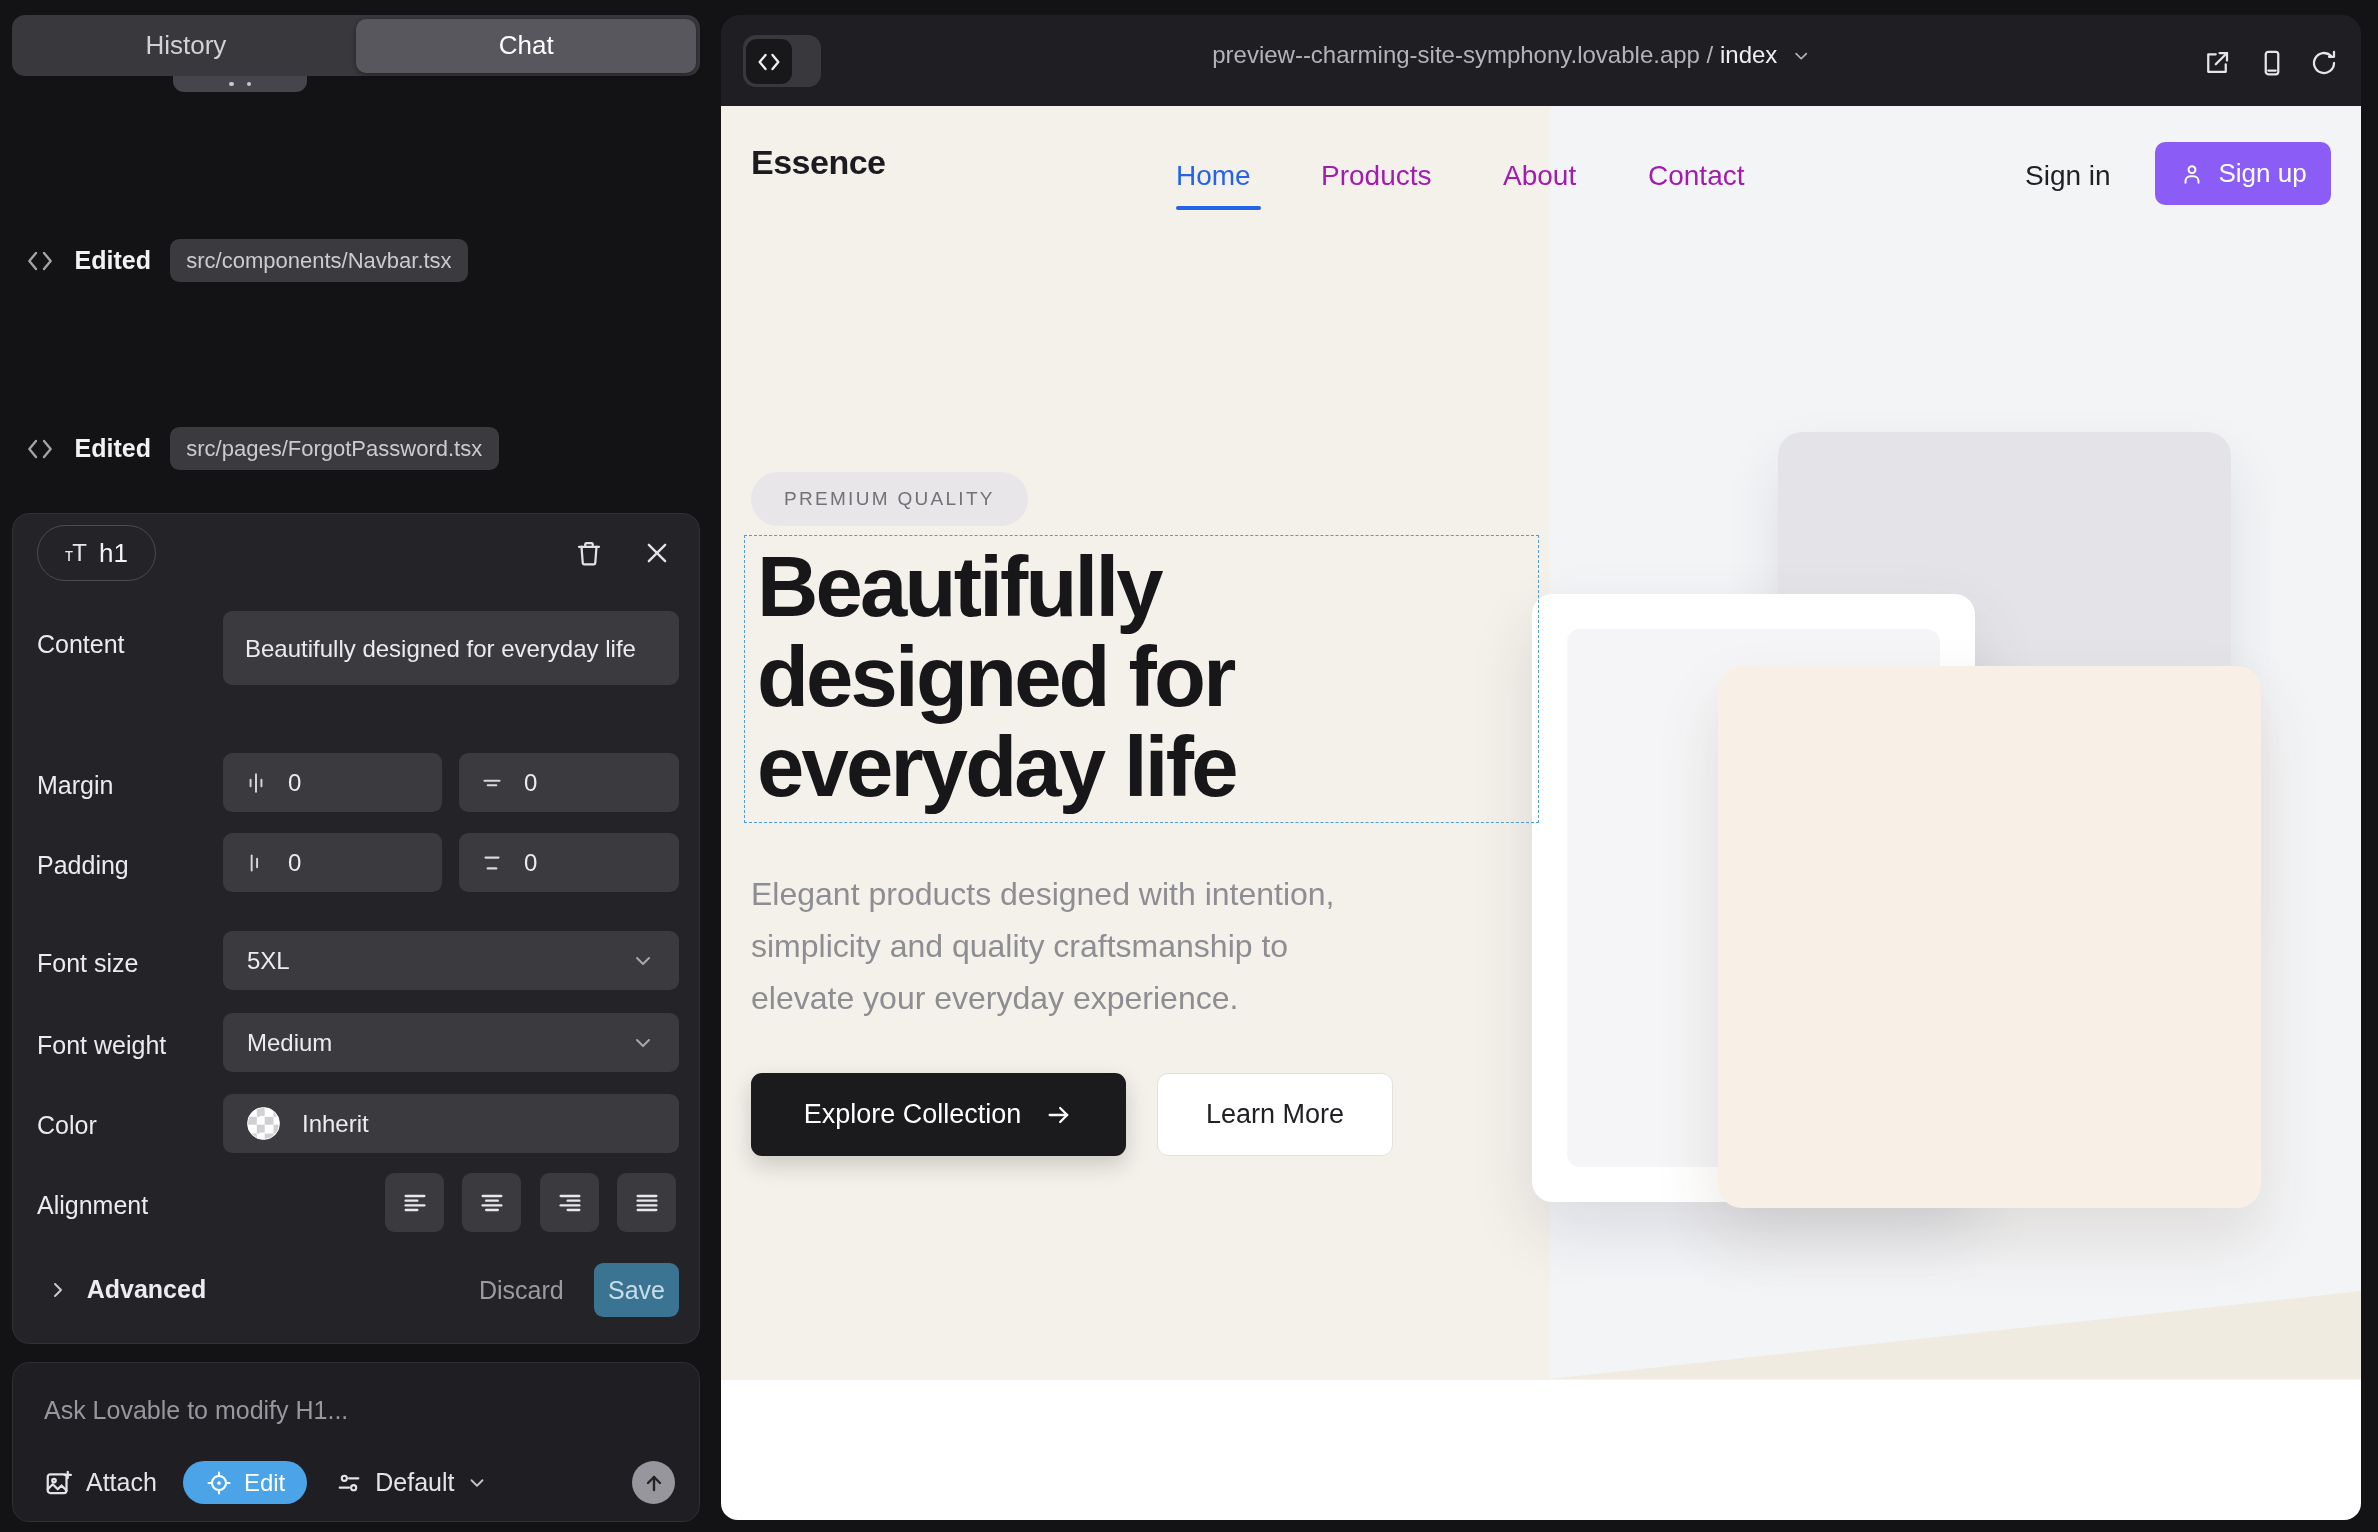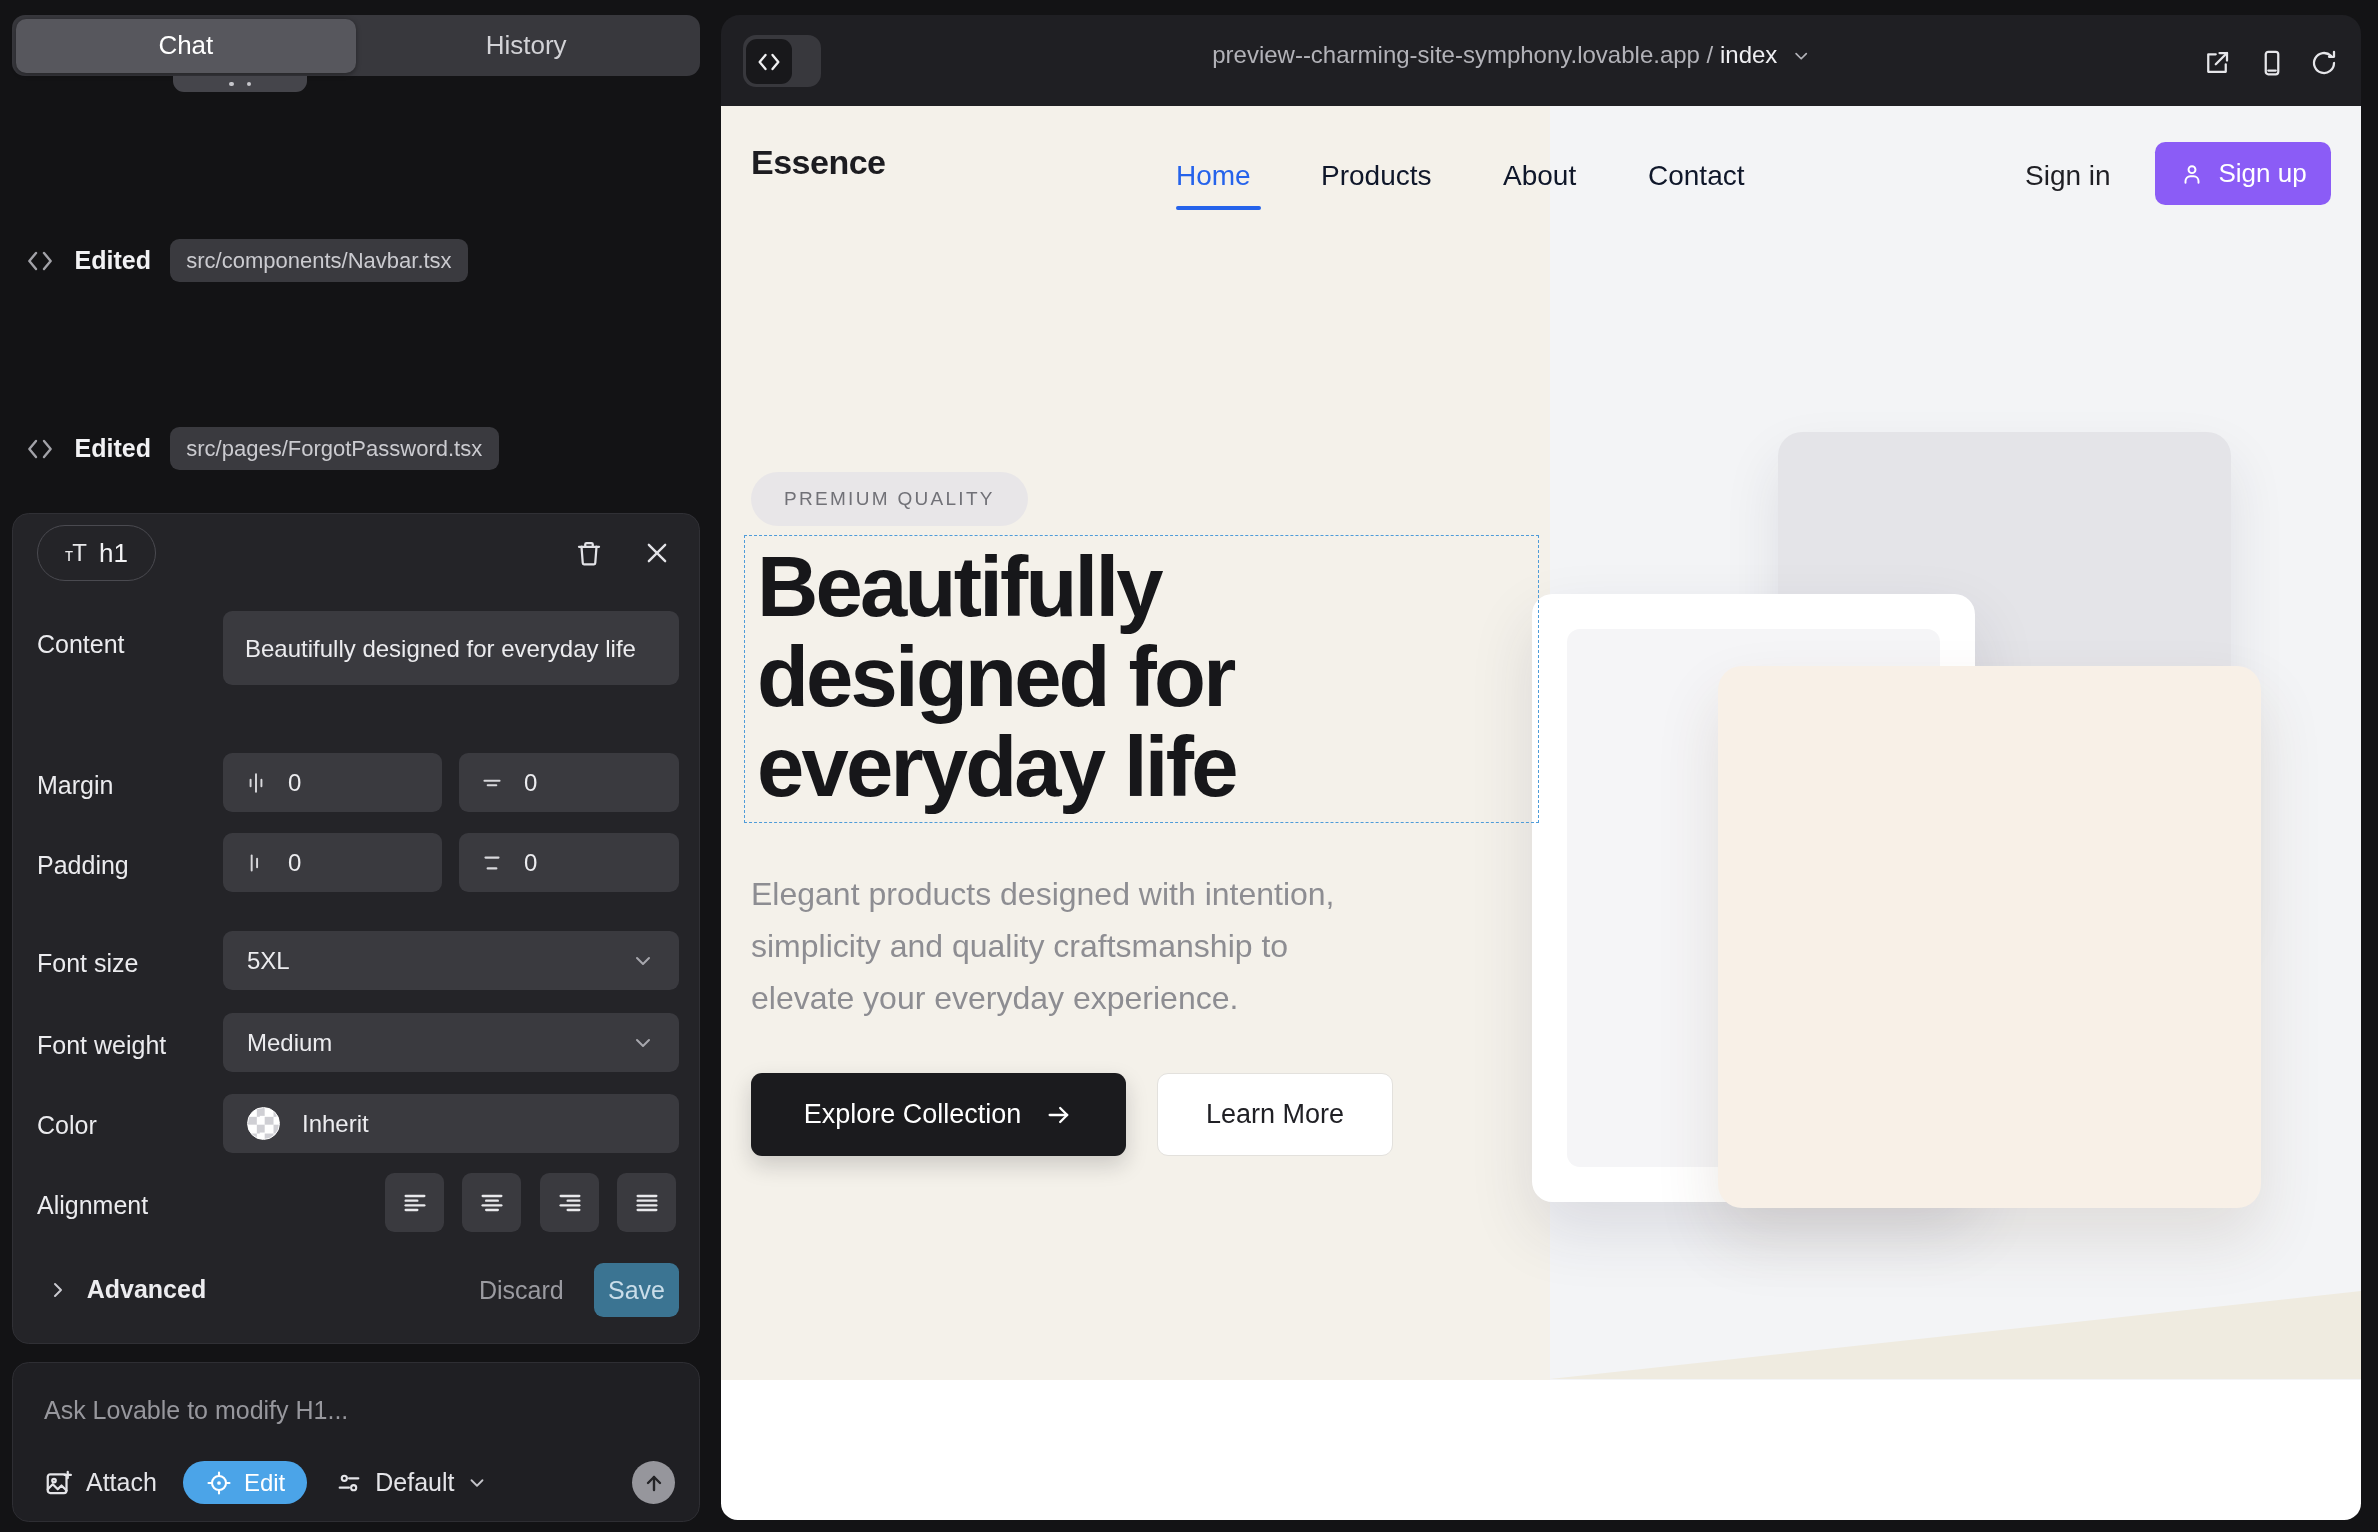--- a/index.html
+++ b/index.html
@@ -66,41 +66,41 @@
   .viewport { left:0; top:91px; width:1640px; height:1414px; background:#ffffff; border-radius:0 0 16.7px 16.7px; overflow:hidden; }
   .hero-bg { left:0; top:0; width:1640px; height:1274px; background:#f4f1ea; }
   .right-col { left:829px; top:0; width:811px; height:1274px; background:#f3f4f6; }
   .wedge { left:829px; top:1185px; width:811px; height:88px; background:#efebe0; clip-path:polygon(0 100%, 100% 0, 100% 100%); }
   .card-gray { left:1057px; top:326px; width:453px; height:492px; border-radius:24px; background:#e4e4e8; box-shadow:0 28px 56px rgba(40,40,70,.10); }
   .card-white { left:811px; top:488px; width:443px; height:608px; border-radius:20.4px; background:#ffffff; box-shadow:0 28px 65px rgba(40,40,70,.12); }
   .card-white-inner { left:35px; top:35px; right:35px; bottom:35px; background:#f5f5f7; border-radius:13px; }
   .card-beige { left:997px; top:560px; width:543px; height:542px; border-radius:24px; background:#f8f0e7; box-shadow:0 32px 65px rgba(80,60,30,.12); }
 
   .brand { left:30px; top:37px; font-size:34px; font-weight:700; color:#1c1c20; letter-spacing:-0.5px; }
-  .navlink { top:54px; font-size:28px; color:#0f172a; cursor:pointer; }
+  .navlink { top:54px; font-size:28px; color:#a21caf; cursor:pointer; }
   .navlink.active { color:#2563eb; }
   .nav-underline { left:455px; top:100px; width:85px; height:3.7px; background:#2563eb; border-radius:1.9px; }
   .signin { left:1304px; top:54px; font-size:28px; color:#1f1f24; cursor:pointer; }
   .signup { left:1434px; top:36px; width:176px; height:63px; background:#8b5cf6; border-radius:10.2px; display:flex; align-items:center; justify-content:center; gap:13px; color:#ffffff; font-size:26px; cursor:pointer; }
 
   .badge { left:30px; top:366px; height:54px; padding:0 33px; display:inline-flex; align-items:center; background:#e8e6e8; border-radius:27px; font-size:19px; letter-spacing:2.3px; color:#717177; font-weight:500; }
   .selection { left:23px; top:429px; width:795px; height:288px; border:1.9px dashed #4f9cd9; }
   .hero-h1 { left:12px; top:5.6px; width:612px; font-size:85px; line-height:90px; font-weight:600; letter-spacing:-2.8px; color:#17171a; }
   .hero-p { left:30px; top:762px; width:640px; font-size:32px; line-height:52px; color:#8d8d92; }
   .cta1 { left:30px; top:967px; width:375px; height:83px; background:#1b1b1e; border-radius:11px; display:flex; align-items:center; justify-content:center; gap:24px; color:#ffffff; font-size:27px; cursor:pointer; box-shadow:0 9.3px 22px rgba(20,20,25,.18); }
   .cta2 { left:436px; top:967px; width:236px; height:83px; background:#ffffff; border:0.9px solid #e3e1dd; border-radius:11px; display:flex; align-items:center; justify-content:center; color:#202025; font-size:27px; cursor:pointer; }
 </style>
 </head>
 <body>
 
 <div class="stage">
 
   <div class="abs tabbar">
+    <div class="tab">History</div>
     <div class="tab active">Chat</div>
-    <div class="tab">History</div>
   </div>
 
   <div class="abs chip-stub">
       <i></i>
       <i></i>
     </div>
 
 
   <div class="abs edited-row" style="top:239px;">
     <span class="code-ic">

